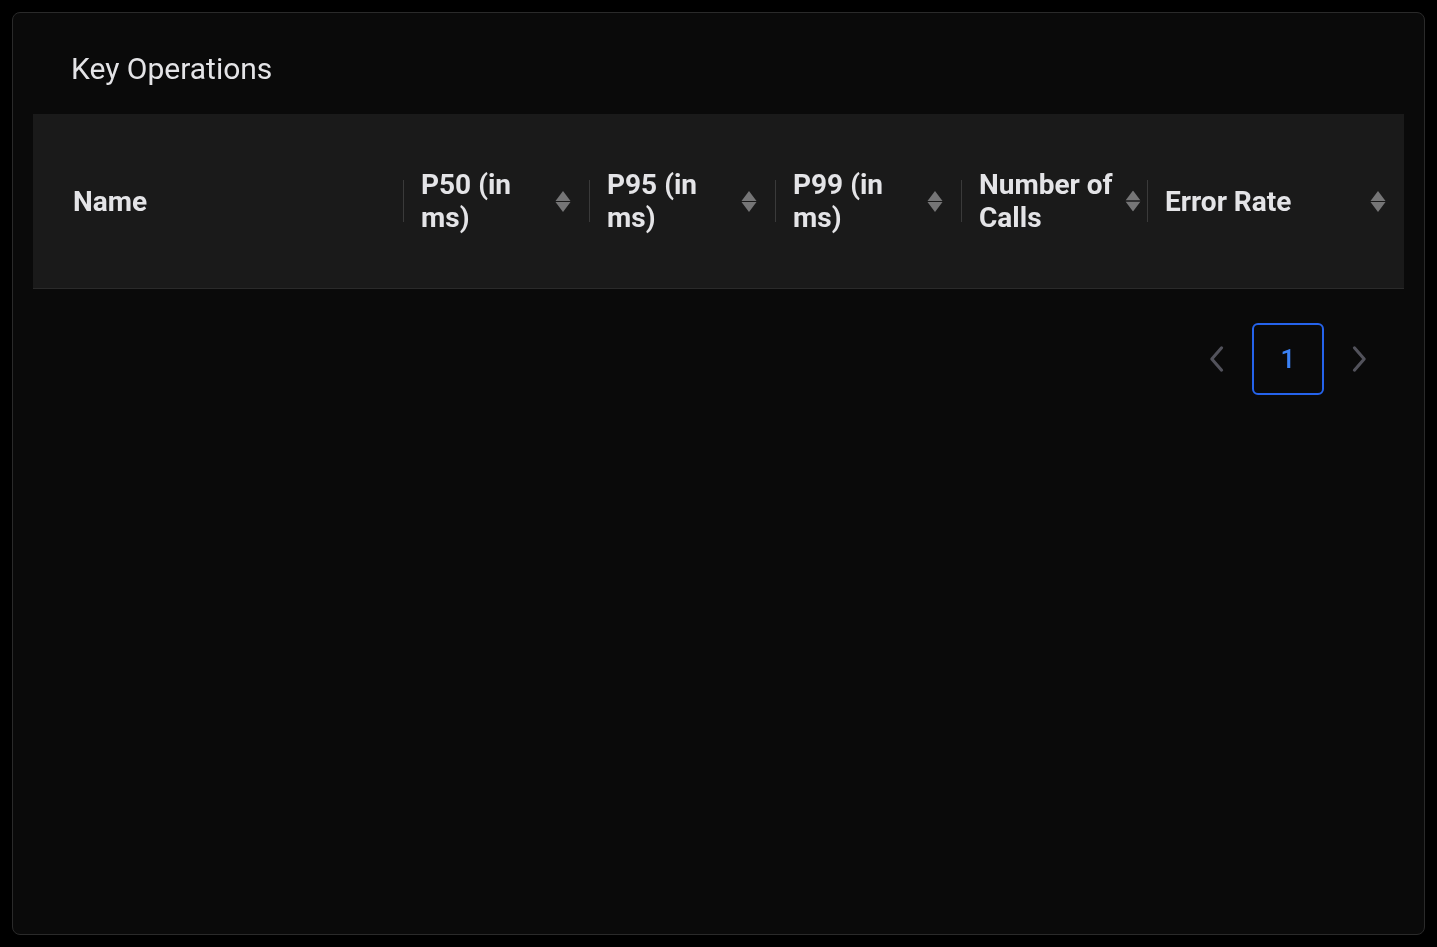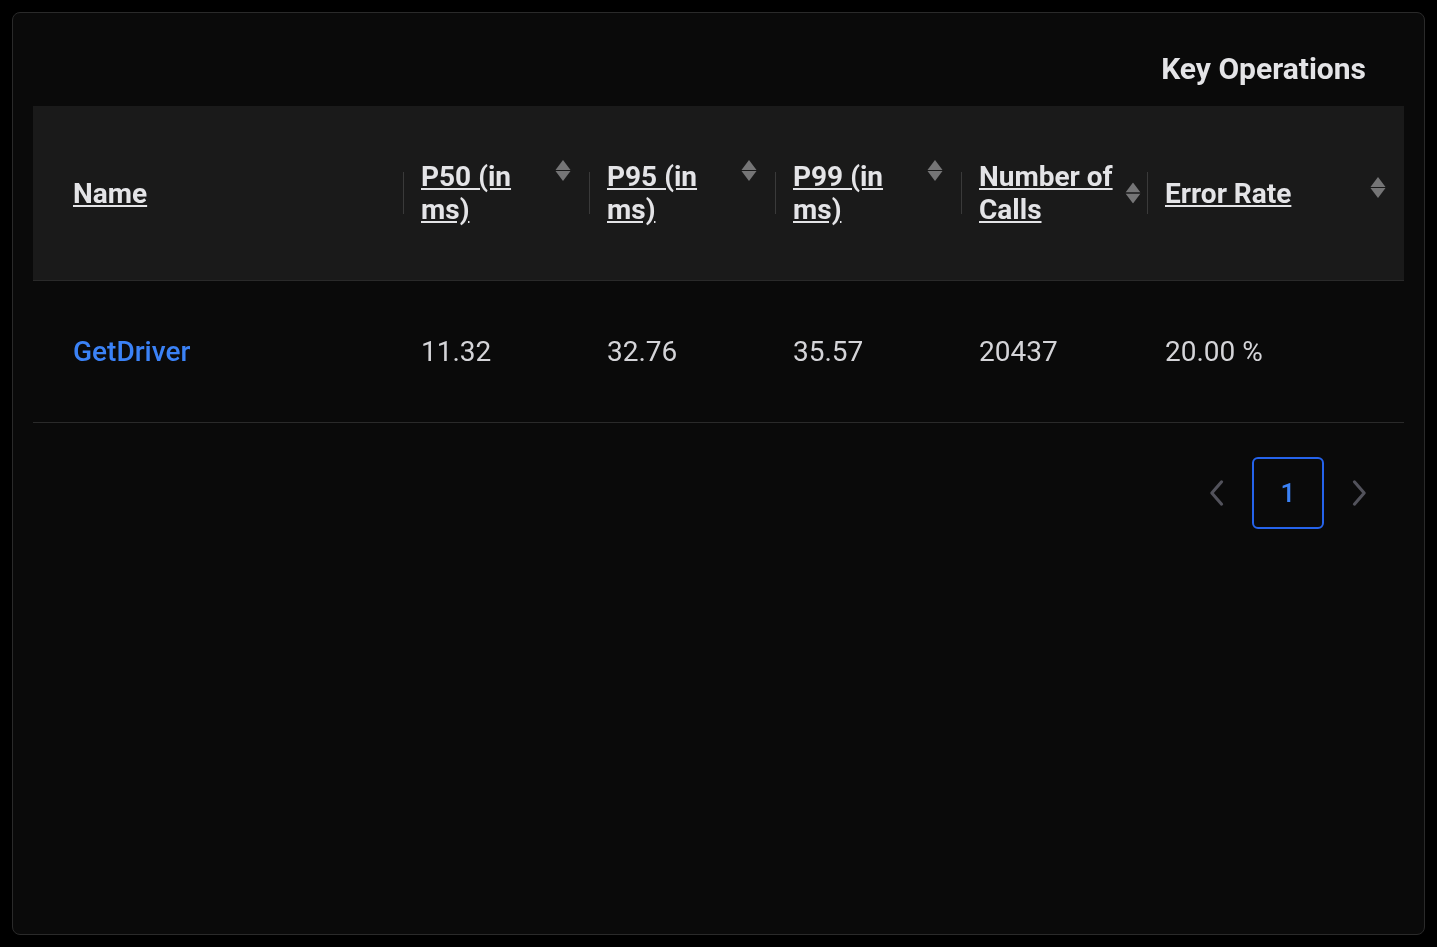--- a/index.html
+++ b/index.html
@@ -19,25 +19,24 @@
       background: #0a0a0a;
       border: 1px solid #2a2a2a;
       border-radius: 8px;
       width: 100%;
       height: 100%;
       display: flex;
       flex-direction: column;
       overflow: hidden;
     }
     .panel-title {
-      padding: 38px 58px 20px 58px;
+      padding: 38px 58px 28px 58px;
       font-size: 30px;
-      font-weight: 700;
+      font-weight: 400;
       color: #e4e4e7;
-      text-align: right;
     }
     .table-wrap {
       flex: 1;
       display: flex;
       flex-direction: column;
       padding: 0 20px;
     }
     table {
       width: 100%;
       border-collapse: collapse;
@@ -55,23 +54,23 @@
       position: relative;
       vertical-align: middle;
       border-bottom: 1px solid #2a2a2a;
     }
     th.col-name { width: 370px; padding-left: 40px; }
     th.col-p { width: 186px; }
     th.col-calls { width: 186px; }
     th.col-error { width: auto; }
     .th-inner {
       display: flex;
+      align-items: center;
       justify-content: space-between;
       gap: 10px;
-      text-decoration: underline;
     }
     .th-sep {
       position: absolute;
       left: 0;
       top: 50%;
       transform: translateY(-50%);
       width: 1px;
       height: 42px;
       background: #3a3a3a;
     }
@@ -218,30 +217,20 @@
                   </svg>
                 <svg viewBox="0 0 12 8">
                     <path d="M6 8 L12 0 L0 0 Z" fill="currentColor"></path>
                   </svg>
               </span>
             </div>
           </th>
         </tr>
       </thead>
       <tbody>
-        <tr>
-          <td class="cell-name">
-            <a>GetDriver</a>
-          </td>
-          <td>11.32</td>
-          <td>32.76</td>
-          <td>35.57</td>
-          <td>20437</td>
-          <td>20.00 %</td>
-        </tr>
       </tbody>
     </table>
 
     <div class="pagination">
       <span class="page-arrow">
         <svg viewBox="0 0 12 20">
           <path d="M10 2 L3 10 L10 18" stroke="currentColor" stroke-width="2.2" fill="none" stroke-linecap="round" stroke-linejoin="round"></path>
         </svg>
       </span>
       <span class="page-num">1</span>

